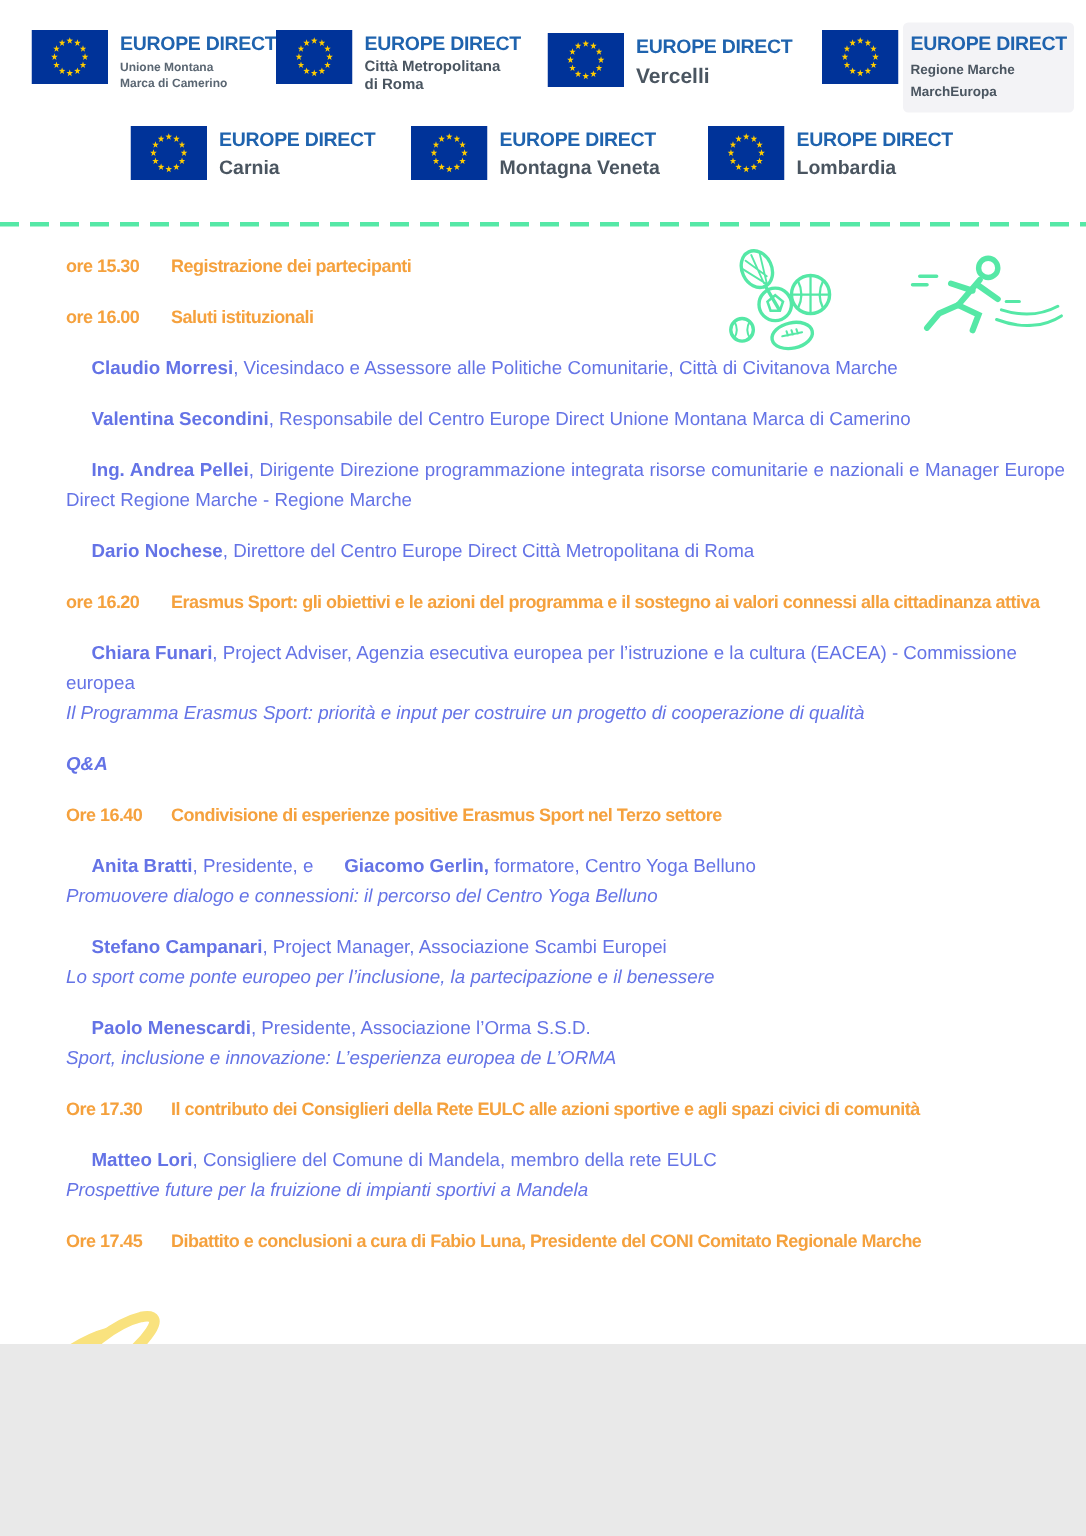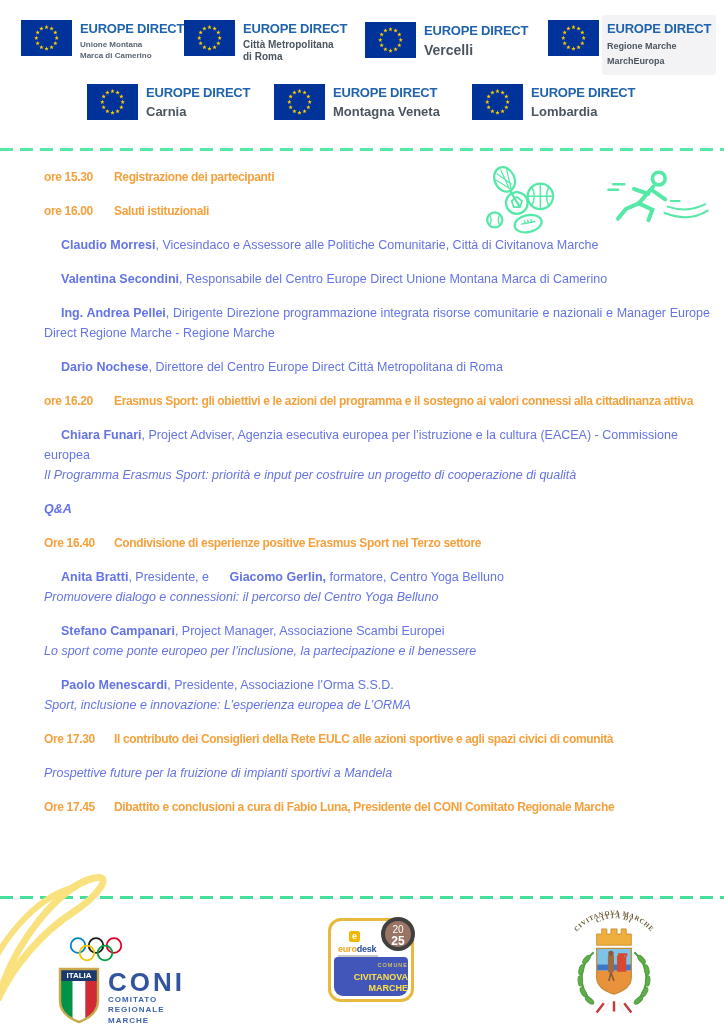--- a/index.html
+++ b/index.html
@@ -1,21 +1,21 @@
 <!DOCTYPE html>
 <html style="--orange: #F5A13D; --blue: #6473E6; --mint: #55E8A6; --mint2: #44DF9B; --eu_blue: #003399; --eu_star: #FFCC00; --ed_blue: #1F63AE; --slate: #4A5560; --coni_blue: #32549E; --gold: #E9B93D; --badge_blue: #4156B8; --badge_brown: #9A7464;"><head>
 <meta charset="utf-8">
 <style>
   :root{
     --orange:#F5A13D; --blue:#6473E6; --mint:#55E8A6; --mint2:#44DF9B;
     --eu_blue:#003399; --eu_star:#FFCC00; --ed_blue:#1F63AE; --slate:#4A5560;
     --coni_blue:#32549E; --gold:#E9B93D; --badge_blue:#4156B8; --badge_brown:#9A7464;
   }
   html,body{margin:0;padding:0;background:#e9e9e9;}
-  .page{position:relative;width:724px;height:1024px;background:#ffffff;overflow:hidden;
+  .page{position:relative;width:724px;height:896px;background:#ffffff;overflow:hidden;
         font-family:"Liberation Sans",sans-serif;}
   
   .ed-logo{position:absolute;display:flex;gap:8px;align-items:flex-start;}
   .eu-flag{width:51px;height:36px;flex:none;display:block;}
   .eu-flag svg{display:block;width:100%;height:100%;}
   .ed-title{font-size:13px;font-weight:bold;color:var(--ed_blue);letter-spacing:-0.2px;white-space:nowrap;line-height:1.15;margin-top:2px;}
   .ed-sub{font-weight:bold;color:var(--slate);white-space:nowrap;}
   .sub8{font-size:8px;color:#5A6672;line-height:1.4;margin-top:2px;}
   .sub8 + .sub8{margin-top:0;}
   .sub10{font-size:10px;line-height:1.2;margin-top:2px;}
@@ -346,20 +346,23 @@
       <p class="speaker">
         <strong>Paolo Menescardi</strong><span>, Presidente, Associazione l’Orma S.S.D.</span>
       </p>
       <p class="talk">Sport, inclusione e innovazione: L’esperienza europea de L’ORMA</p>
     </div>
     <p class="session">
       <span class="time">Ore 17.30</span>
       <span class="st">Il contributo dei Consiglieri della Rete EULC alle azioni sportive e agli spazi civici di comunità</span>
     </p>
     <div class="entry">
+      <p class="speaker">
+        <strong>Matteo Lori</strong><span>, Consigliere del Comune di Mandela, membro della rete EULC</span>
+      </p>
       <p class="talk">Prospettive future per la fruizione di impianti sportivi a Mandela</p>
     </div>
     <p class="session">
       <span class="time">Ore 17.45</span>
       <span class="st">Dibattito e conclusioni a cura di Fabio Luna, Presidente del CONI Comitato Regionale Marche</span>
     </p>
   </main>
 
   <div class="dash dash-bottom"></div>
 

